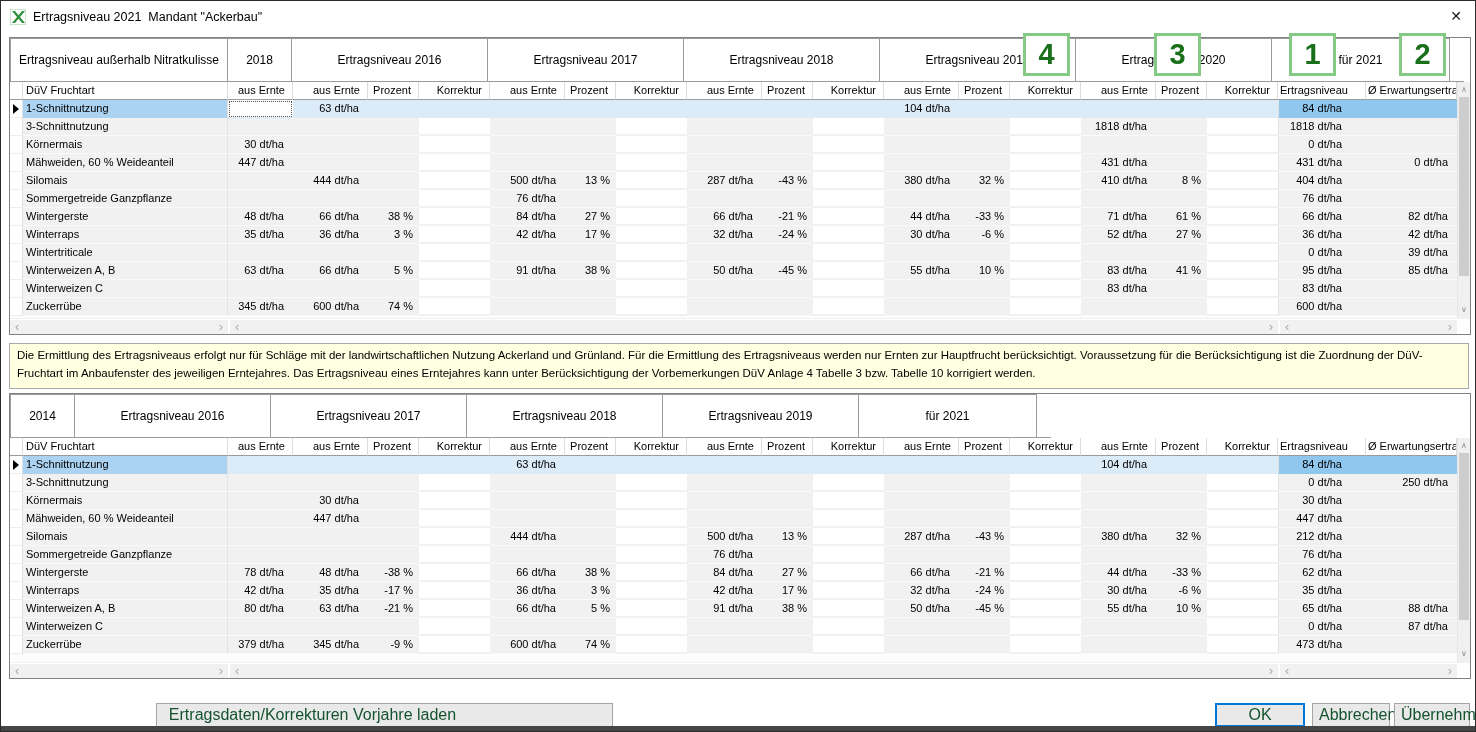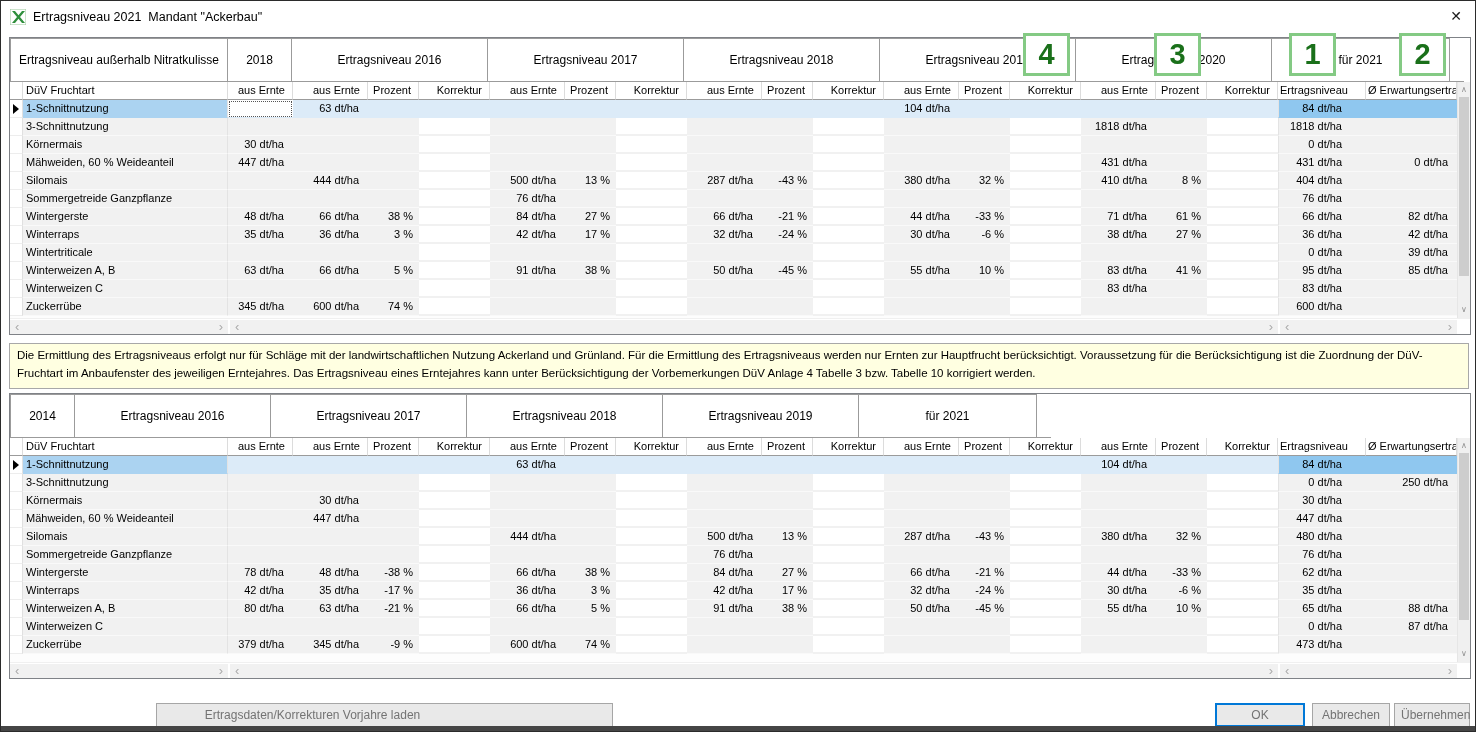--- a/index.html
+++ b/index.html
@@ -51,21 +51,21 @@
   .track{position:absolute;top:1px;height:14px;background:#f1f1f1;}
   .hchev{position:absolute;top:-1px;font-size:13px;color:#ababab;line-height:15px;cursor:pointer;}
   .vs{position:absolute;width:13px;right:0;background:#f0f0f0;border-left:1px solid #e6e6e6;box-sizing:border-box;}
   .vchev{position:absolute;left:0;width:12px;text-align:center;font-size:8px;color:#8f8f8f;line-height:14px;cursor:pointer;}
   .vthumb{position:absolute;left:1px;width:10px;background:#cdcdcd;cursor:pointer;}
 
   .infobox{position:absolute;left:8px;top:342px;width:1460px;height:46px;box-sizing:border-box;
     background:#ffffe1;border:1px solid #a8a8a8;padding:3px 7px;font-size:11.5px;line-height:1.55;color:#000;}
 
   .btn{position:absolute;top:702px;height:24px;background:#e9e9e9;border:1px solid #a6a6a6;
-    font-family:"Liberation Sans",sans-serif;font-size:12px;color:#737373;box-sizing:border-box;cursor:pointer;}
+    font-family:"Liberation Sans",sans-serif;font-size:16px;color:#14532d;box-sizing:border-box;cursor:pointer;}
   .btn-ok{border:2px solid #0078d7;}
   .btn-load{text-align:center;padding-right:150px;}
 
   .ann{position:absolute;top:32px;width:47px;height:43px;box-sizing:border-box;background:#fff;
     border:3px solid #84ca84;color:#1a701a;font-size:29px;font-weight:bold;
     display:flex;align-items:center;justify-content:center;z-index:20;}
 </style>
 </head>
 <body>
 
@@ -278,21 +278,21 @@
         <div class="cell c-val c-ko" style="width: 71px;"></div>
         <div class="cell c-val" style="width: 75px;">42 dt/ha</div>
         <div class="cell c-val c-pz" style="width: 51px;">17 %</div>
         <div class="cell c-val c-ko" style="width: 71px;"></div>
         <div class="cell c-val" style="width: 75px;">32 dt/ha</div>
         <div class="cell c-val c-pz" style="width: 51px;">-24 %</div>
         <div class="cell c-val c-ko" style="width: 71px;"></div>
         <div class="cell c-val" style="width: 75px;">30 dt/ha</div>
         <div class="cell c-val c-pz" style="width: 51px;">-6 %</div>
         <div class="cell c-val c-ko" style="width: 71px;"></div>
-        <div class="cell c-val" style="width: 75px;">38 dt/ha</div>
+        <div class="cell c-val" style="width: 75px;">52 dt/ha</div>
         <div class="cell c-val c-pz" style="width: 51px;">27 %</div>
         <div class="cell c-val c-ko" style="width: 71px;"></div>
         <div class="cell c-en" style="width: 88px;">36 dt/ha</div>
         <div class="cell c-ee" style="width: 91px;">42 dt/ha</div>
       </div>
       <div class="grow">
         <div class="cell c-ind" style="width: 13px;"></div>
         <div class="cell c-name" style="width: 205px;">Wintertriticale</div>
         <div class="cell c-val" style="width: 65px;"></div>
         <div class="cell c-val" style="width: 75px;"></div>
@@ -539,21 +539,21 @@
         <div class="cell c-val c-ko" style="width: 71px;"></div>
         <div class="cell c-val" style="width: 75px;">500 dt/ha</div>
         <div class="cell c-val c-pz" style="width: 51px;">13 %</div>
         <div class="cell c-val c-ko" style="width: 71px;"></div>
         <div class="cell c-val" style="width: 75px;">287 dt/ha</div>
         <div class="cell c-val c-pz" style="width: 51px;">-43 %</div>
         <div class="cell c-val c-ko" style="width: 71px;"></div>
         <div class="cell c-val" style="width: 75px;">380 dt/ha</div>
         <div class="cell c-val c-pz" style="width: 51px;">32 %</div>
         <div class="cell c-val c-ko" style="width: 71px;"></div>
-        <div class="cell c-en" style="width: 88px;">480 dt/ha</div>
+        <div class="cell c-en" style="width: 88px;">212 dt/ha</div>
         <div class="cell c-ee" style="width: 91px;"></div>
       </div>
       <div class="grow">
         <div class="cell c-ind" style="width: 13px;"></div>
         <div class="cell c-name" style="width: 205px;">Sommergetreide Ganzpflanze</div>
         <div class="cell c-val" style="width: 65px;"></div>
         <div class="cell c-val" style="width: 75px;"></div>
         <div class="cell c-val c-pz" style="width: 51px;"></div>
         <div class="cell c-val c-ko" style="width: 71px;"></div>
         <div class="cell c-val" style="width: 75px;"></div>

